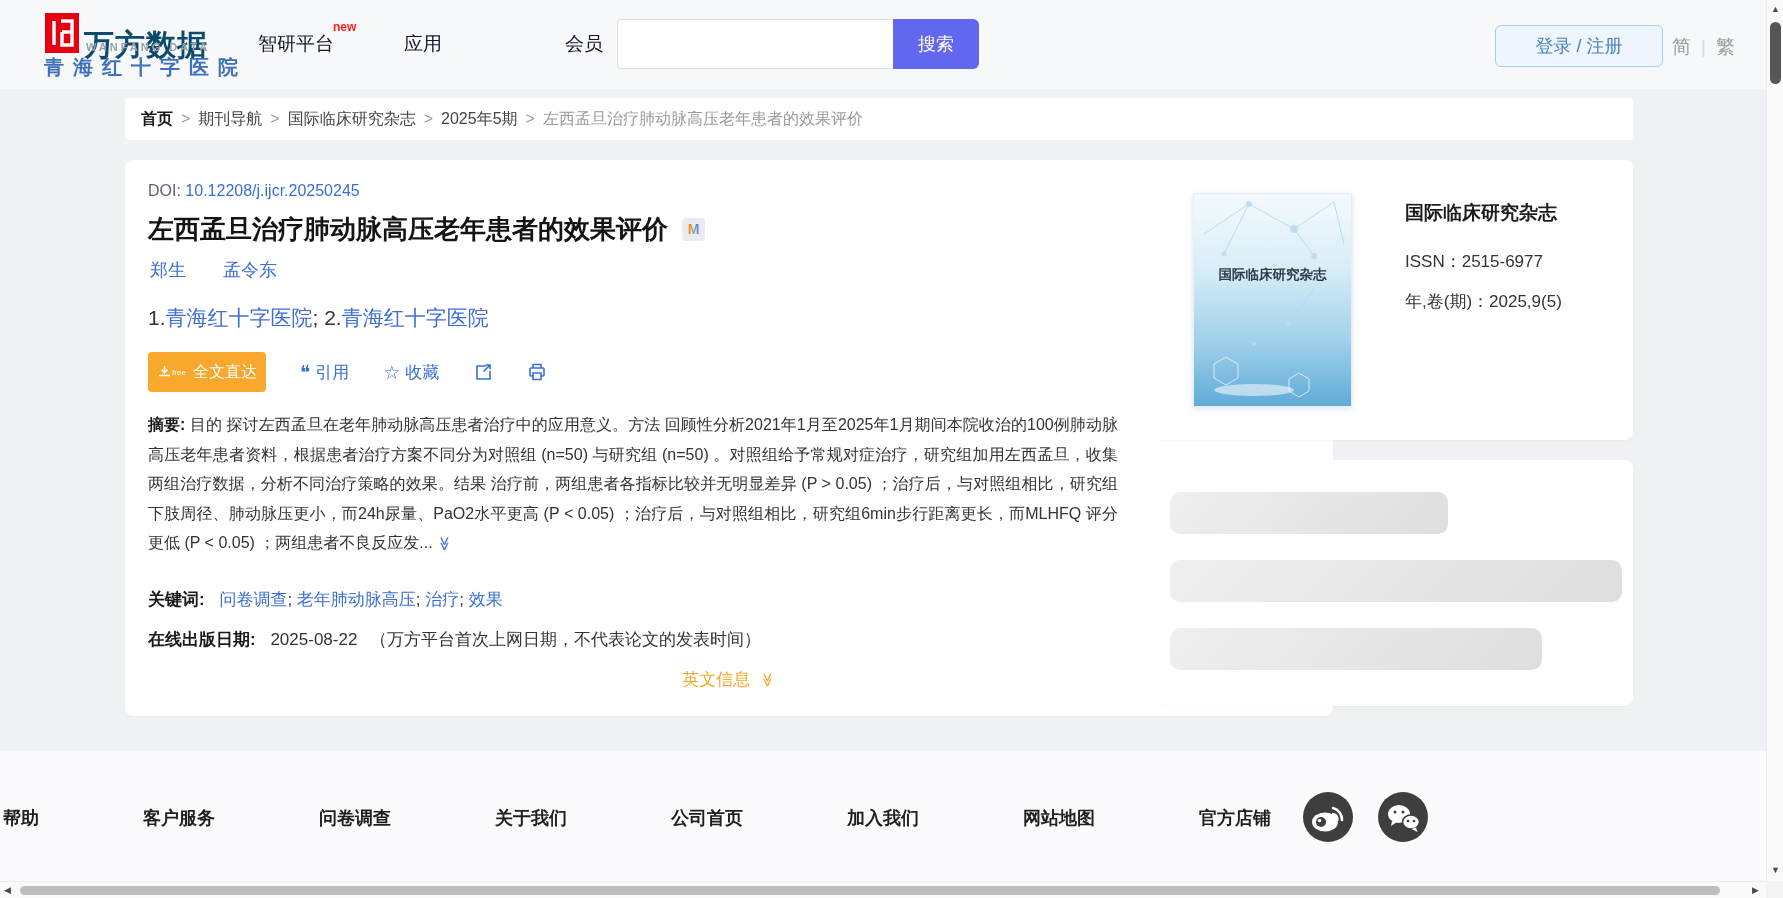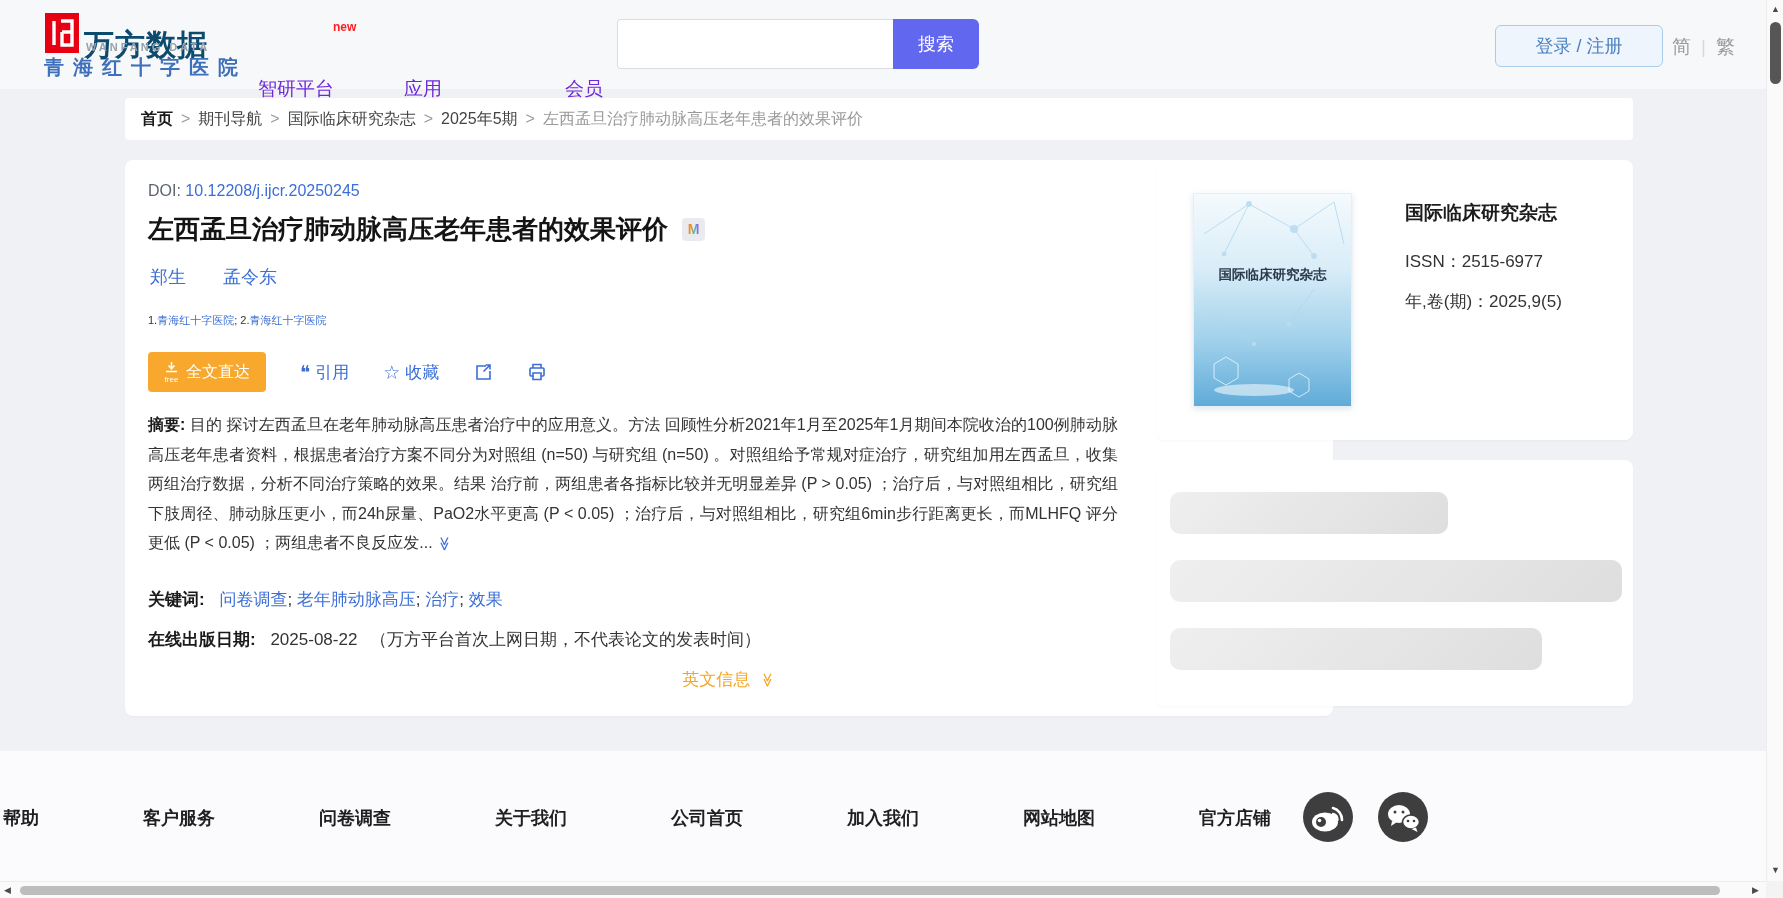--- a/index.html
+++ b/index.html
@@ -5,21 +5,21 @@
   * { margin:0; padding:0; box-sizing:border-box; }
   body { font-family:"Liberation Sans","DejaVu Sans",sans-serif; }
   .page { position:relative; width:1783px; height:898px; background:#ffffff; overflow:hidden; }
 
   
   .header { position:absolute; left:0; top:0; width:1783px; height:89px; background:#f7f8fa; }
   .logo-icon { position:absolute; left:45px; top:13px; width:34px; height:40px; }
   .brand-cn { position:absolute; left:84px; top:25px; font-size:30px; font-weight:bold; color:#0c4a6e; letter-spacing:1px; }
   .brand-en { position:absolute; left:86px; top:41px; font-size:11px; font-weight:bold; color:#98a0ab; letter-spacing:3px; }
   .tagline  { position:absolute; left:44px; top:54px; font-size:20px; font-weight:600; color:#3e70bb; letter-spacing:9px; }
-  .nav-item { position:absolute; top:31px; font-size:19px; color:#6d28d9; cursor:pointer;margin-top:45px; }
+  .nav-item { position:absolute; top:31px; font-size:19px; color:#0f172a; cursor:pointer; }
   .nav-badge { position:absolute; left:333px; top:20px; font-size:12px; color:#fe2020; font-weight:bold; }
   .search-input { position:absolute; left:617px; top:19px; width:276px; height:50px; border:1px solid #dcdee3; border-right:none; border-radius:4px 0 0 4px; background:#fff; font-size:17px; padding:0 12px; outline:none; }
   .search-btn { position:absolute; left:893px; top:19px; width:86px; height:50px; background:#6267f0; color:#fff; font-size:18px; border:none; border-radius:0 6px 6px 0; cursor:pointer; }
   .login-btn { position:absolute; left:1495px; top:25px; width:168px; height:42px; background:#eef5fc; border:1px solid #a9cce9; border-radius:6px; color:#4a7fc0; font-size:18px; text-align:center; line-height:40px; cursor:pointer; }
   .lang { position:absolute; left:1672px; top:34px; font-size:19px; color:#9b9b9b; }
   .lang span { cursor:pointer; }
   .lang .div { color:#d8d8d8; margin:0 10px; cursor:default; }
 
   
   .content-bg { position:absolute; left:0; top:89px; width:1783px; height:662px; background:#f0f1f4; }
@@ -33,27 +33,27 @@
   .crumbbar .current { color:#9a9a9a; }
 
   
   .card { position:absolute; background:#fff; border-radius:8px; box-shadow:0 1px 2px rgba(0,0,0,0.03); }
   .main-card { left:125px; top:160px; width:1208px; height:556px; }
   .doi-row { position:absolute; left:23px; top:22px; font-size:16px; color:#5d6470; }
   .doi-row a { color:#3b6fd6; text-decoration:none; cursor:pointer; }
   .art-title { position:absolute; left:23px; top:52px; font-size:26px; font-weight:bold; color:#141414; }
   .m-badge { display:inline-block; width:23px; height:23px; margin-left:14px; background:#e9ebf1; border-radius:4px; text-align:center; line-height:23px; font-size:14px; font-weight:bold; vertical-align:4px; background-image:none; cursor:pointer; }
   .m-badge i { font-style:normal; background:linear-gradient(90deg,#f08c1e 30%,#49b8c4 60%,#9b59d0); -webkit-background-clip:text; background-clip:text; color:transparent; }
-  .authors { position:absolute; left:25px; top:105px; font-size:18px; color:#3b6fd6; }
+  .authors { position:absolute; left:25px; top:98px; font-size:18px; color:#3b6fd6; }
   .authors span { margin-right:32px; cursor:pointer; }
-  .affils { position:absolute; left:23px; top:153px; font-size:11px; color:#333; }
+  .affils { position:absolute; left:23px; top:144px; font-size:21px; color:#333; }
   .affils a { color:#3b6fd6; text-decoration:none; cursor:pointer; }
   .btn-row { position:absolute; left:23px; top:192px; height:40px; display:flex; align-items:center; }
   .fulltext-btn { width:118px; height:40px; background:#f7a82d; border:none; border-radius:4px; color:#fff; font-size:16px; display:flex; align-items:center; justify-content:center; gap:7px; cursor:pointer; }
-  .ft-ic { display:flex; flex-direction:column; align-items:center; line-height:1; }
+  .ft-ic { display:flex; align-items:center; line-height:1; }
   .ft-ic .free { font-size:8px; color:#fff; margin-top:1px; }
   .act { color:#3b6fd6; font-size:17px; margin-left:34px; cursor:pointer; display:flex; align-items:center; gap:5px; }
   .act .g { font-size:19px; line-height:1; }
   .act svg { display:block; }
   .abstract { position:absolute; left:23px; top:250px; width:970px; font-size:16px; line-height:29.5px; color:#333; text-align:justify; }
   .abstract b { color:#1a1a1a; }
   .expand-ic { display:inline-block; transform:rotate(90deg); color:#3b6fd6; font-size:14px; cursor:pointer; }
   .kw-row { position:absolute; left:23px; top:428px; font-size:17px; color:#333; }
   .kw-row b { color:#1a1a1a; margin-right:10px; }
   .kw-row a { color:#3b6fd6; text-decoration:none; cursor:pointer; }

